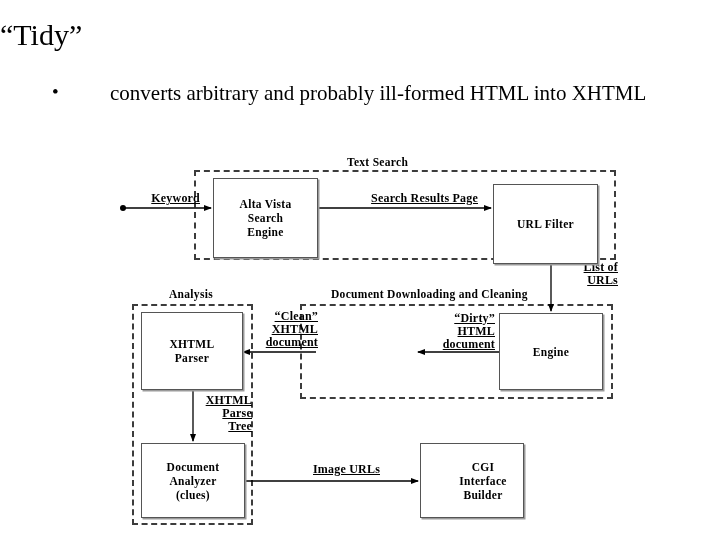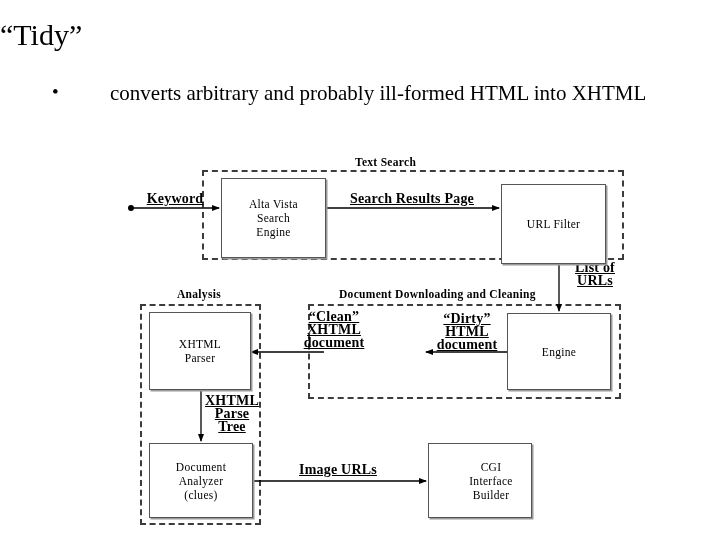--- a/index.html
+++ b/index.html
@@ -45,21 +45,21 @@
   #bullet-text {
     flex: 1 1 auto;
     font-size: 21px;
     line-height: 30px;
     margin-left: 36px;
   }
 
   
   #diagram {
     position: absolute;
-    left: 16px;
+    left: 8px;
     top: 0;
     width: 626px;
     height: 540px;
   }
 
   .group-box {
     position: absolute;
     border: 2px dashed #3c3c3c;
     box-sizing: border-box;
     background: transparent;
@@ -82,35 +82,35 @@
     border: 1.5px solid #555555;
     background: #ffffff;
     box-shadow: 1.5px 1.5px 0 0 #9a9a9a;
     display: flex;
     align-items: center;
     justify-content: center;
     text-align: center;
   }
   .node-label {
     font-family: "Liberation Serif", "DejaVu Serif", serif;
-    font-weight: normal;
+    font-weight: bold;
     font-size: 11.5px;
     line-height: 14px;
     letter-spacing: .3px;
     white-space: pre-line;
   }
 
   .edge-label {
     position: absolute;
     font-family: "Liberation Serif", "DejaVu Serif", serif;
     font-weight: bold;
-    font-size: 14px;
+    font-size: 12px;
     line-height: 13px;
     letter-spacing: .2px;
-    text-align: center;
+    text-align: right;
     white-space: pre-line;
     background: transparent;
   }
   .edge-label.underline {
     text-decoration: underline;
   }
 
   svg#wires {
     position: absolute;
     left: 0;
@@ -168,21 +168,21 @@
 
   <div class="edge-label underline" style="left:322px; top:192px; width:148px;">Search Results Page</div>
 
   <div class="edge-label underline" style="left:548px; top:261px; width:62px;">List of
 URLs</div>
 
   <div class="edge-label underline" style="left:415px; top:312px; width:72px;">“Dirty”
 HTML
 document</div>
 
-  <div class="edge-label underline" style="left:238px; top:310px; width:72px;margin-left:44px;">“Clean”
+  <div class="edge-label underline" style="left:238px; top:310px; width:72px;">“Clean”
 XHTML
 document</div>
 
   <div class="edge-label underline" style="left:188px; top:394px; width:56px;">XHTML
 Parse
 Tree</div>
 
   <div class="edge-label underline" style="left:272px; top:463px; width:100px;">Image URLs</div>
 
   <div class="node" style="left:205px; top:178px; width:105px; height:80px;">

